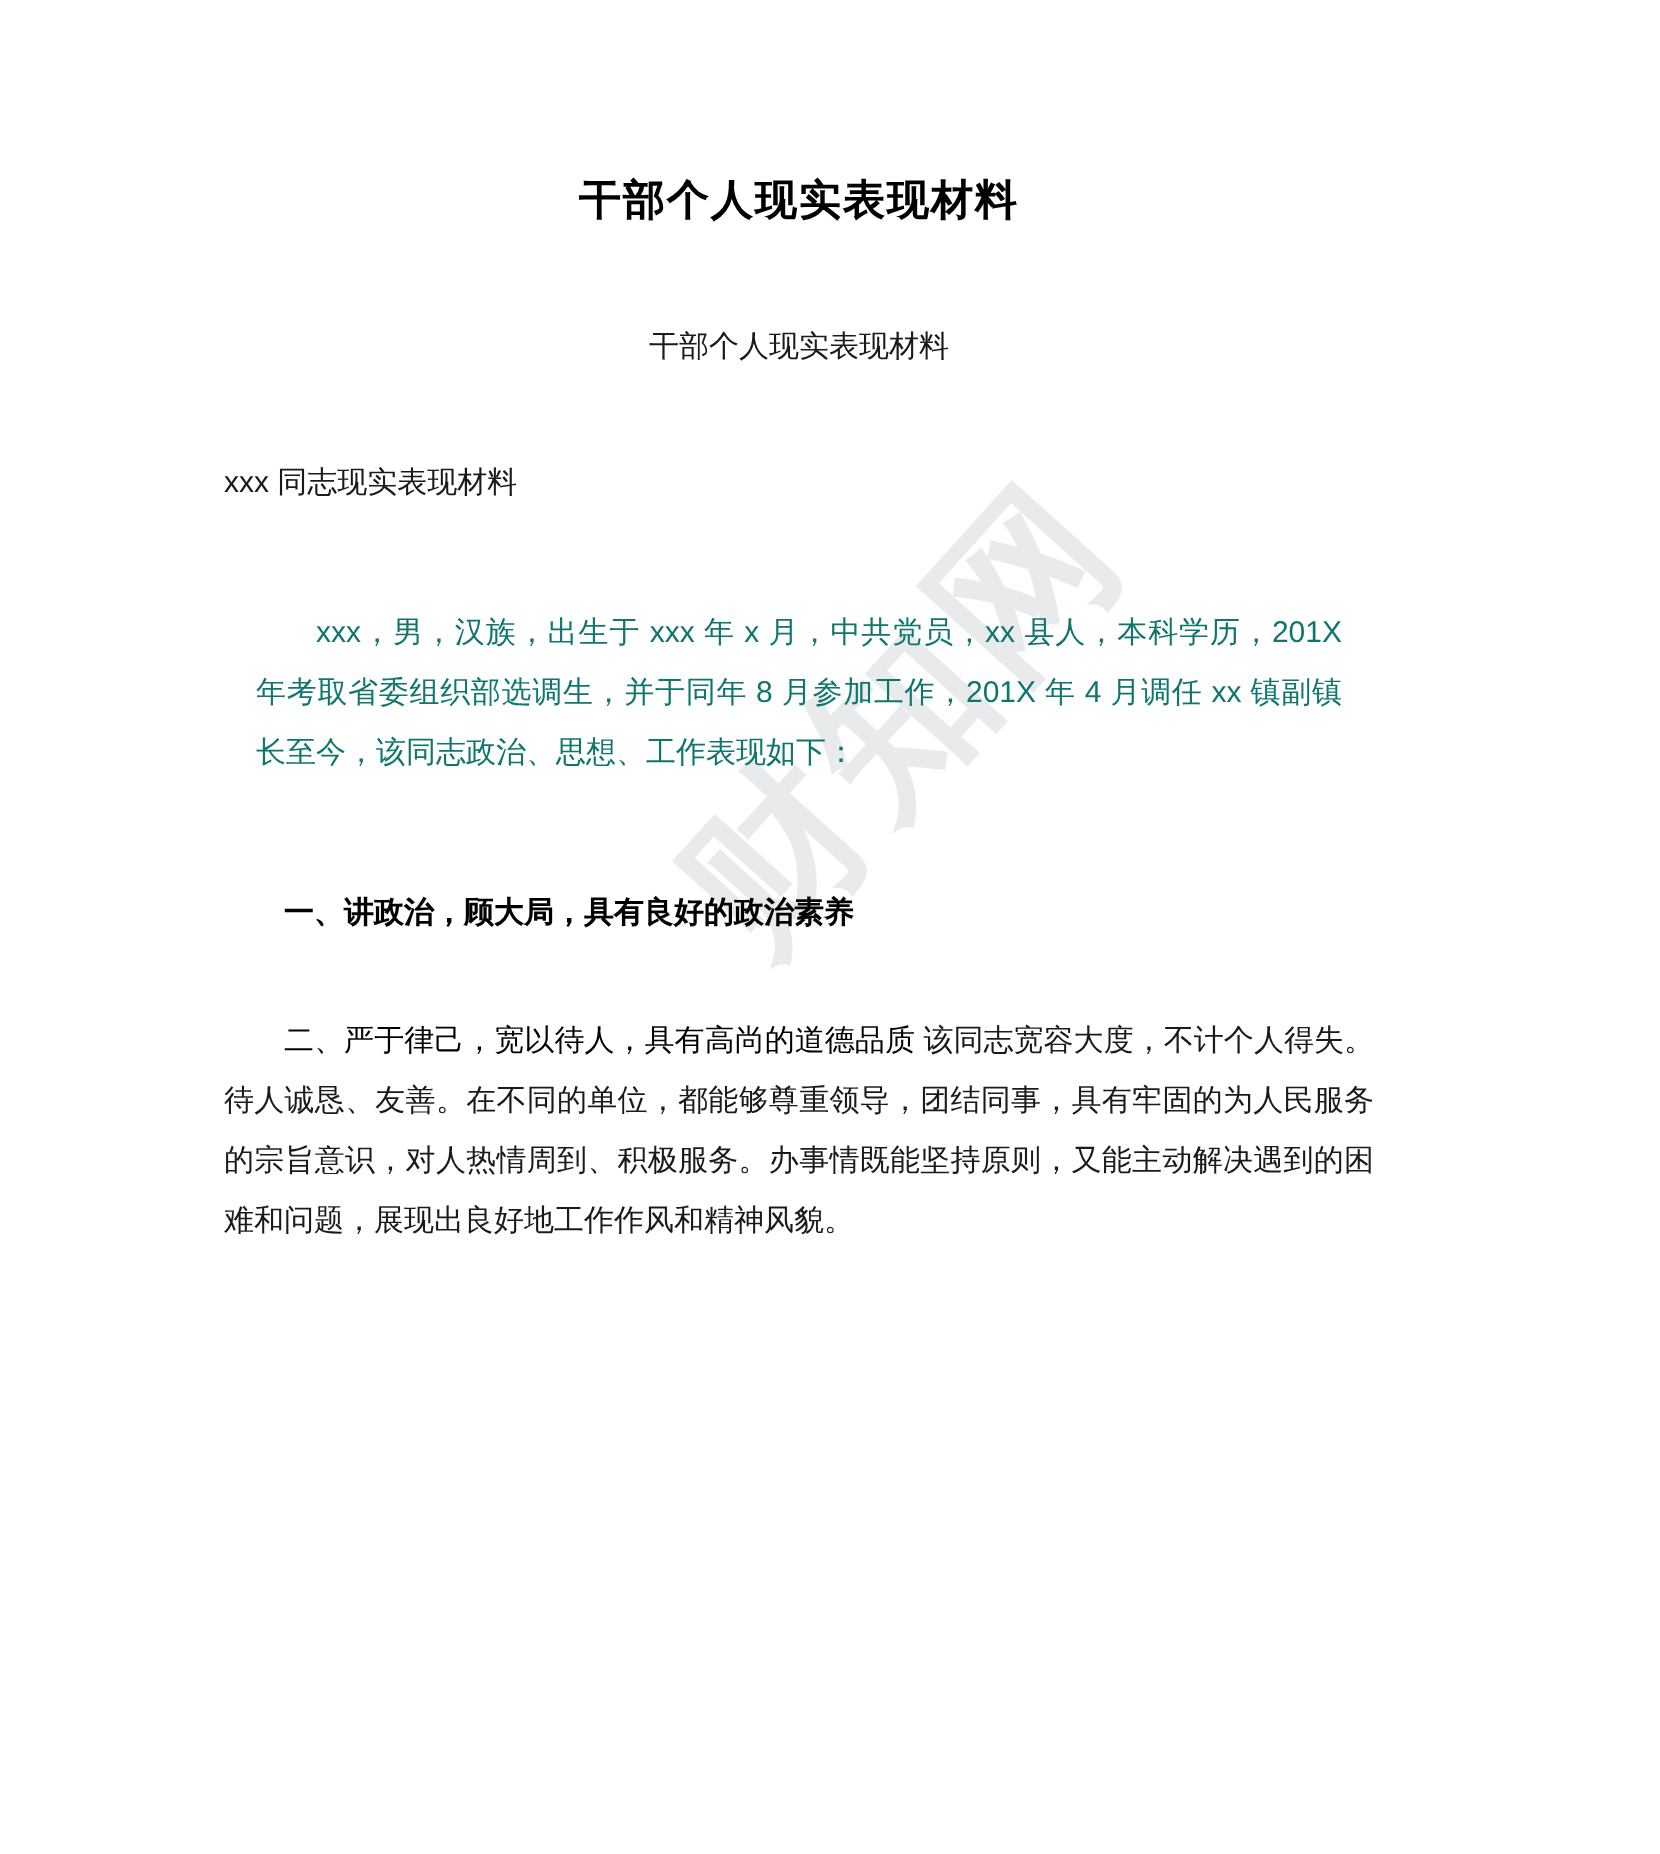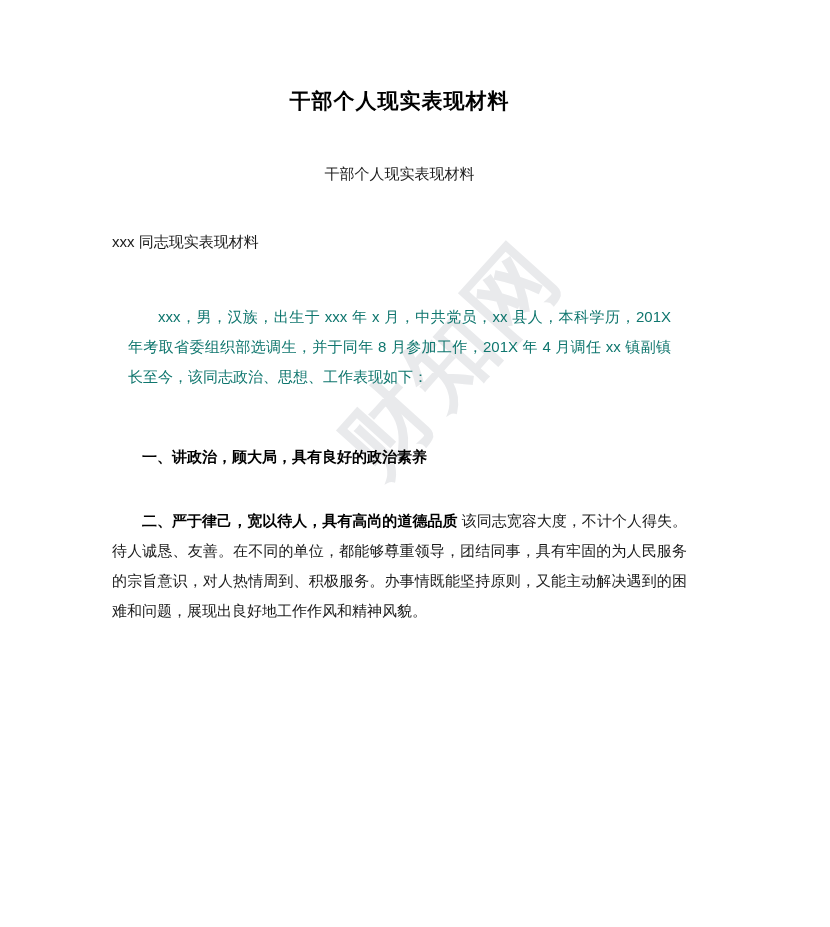--- a/index.html
+++ b/index.html
@@ -109,21 +109,21 @@
     margin: 0;
     padding-top: 34px;
     font-size: 15px;
     line-height: 2.0;
     text-align: justify;
     text-justify: inter-ideograph;
     text-indent: 2em;
     color: #1a1a1a;
   }
   .para-head .bold-run {
-    font-weight: bold;
+    font-weight: normal;
     color: #000000;
   }
 </style>
 </head>
 <body>
 
 <div id="page">
 
   <div id="watermark">
     <div class="wm-text">财知网</div>

